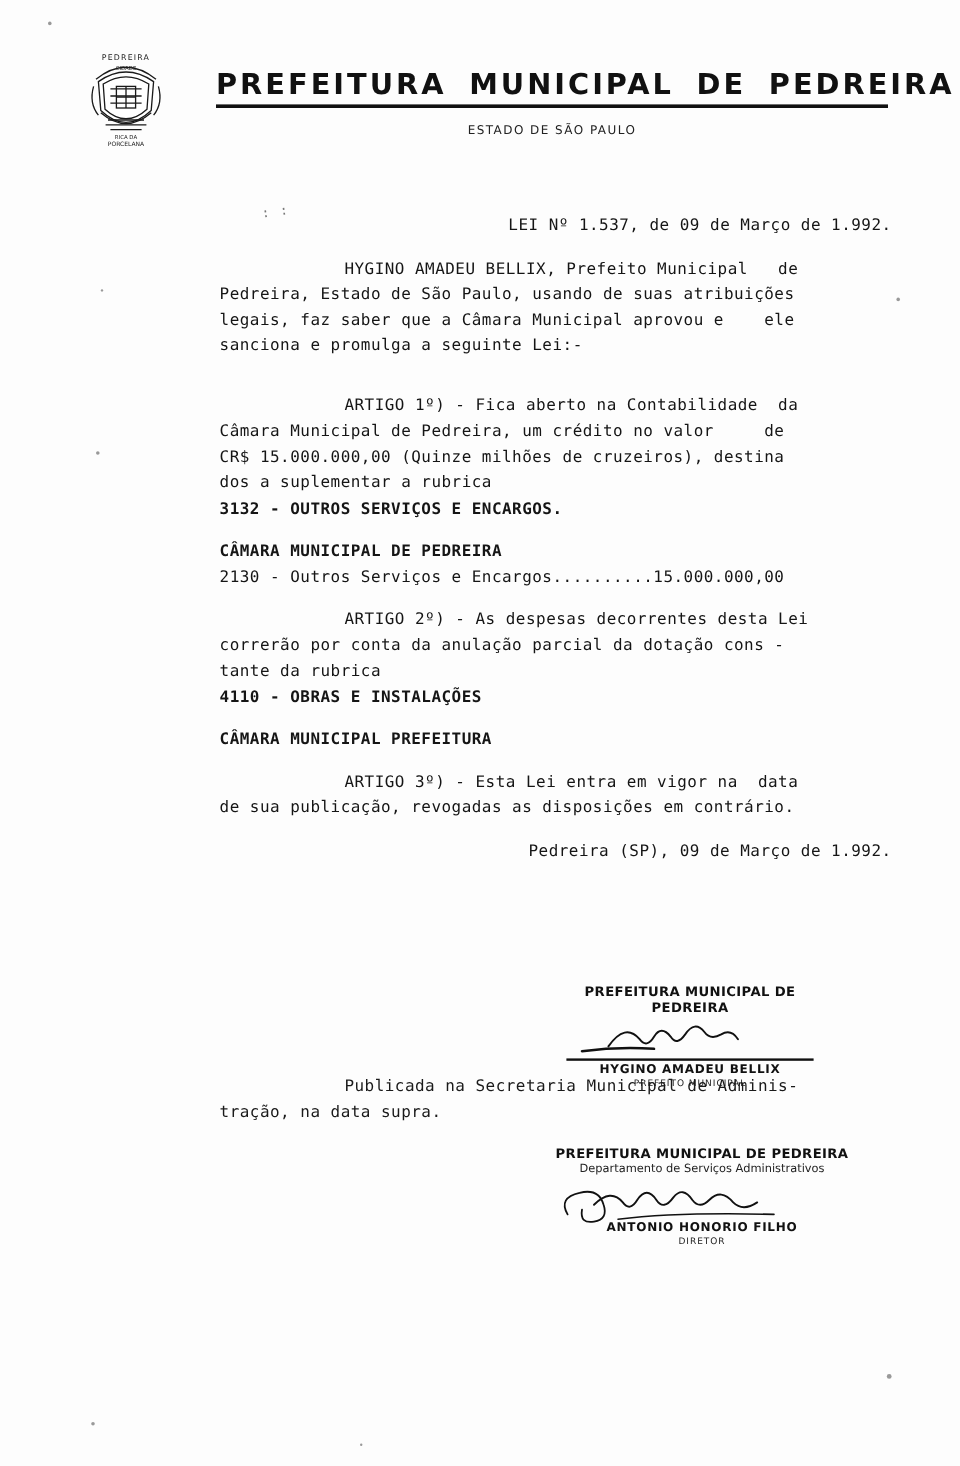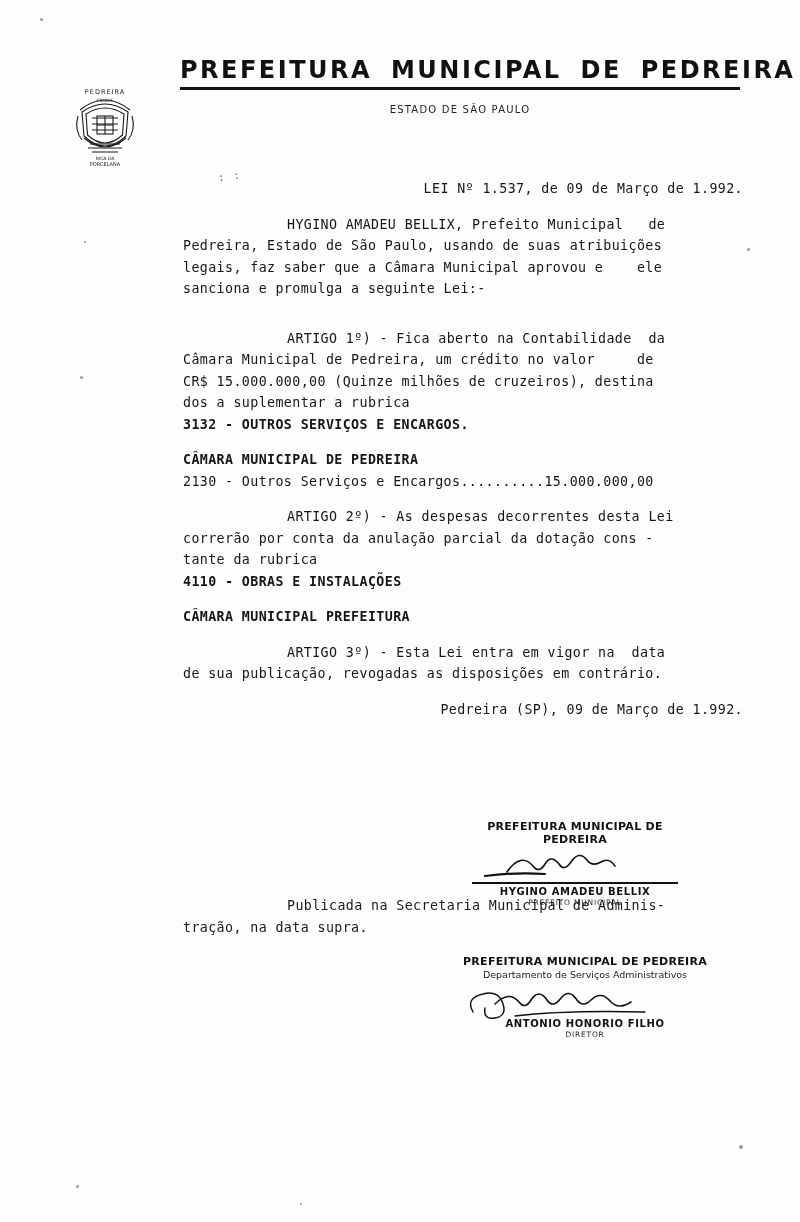--- a/index.html
+++ b/index.html
@@ -27,21 +27,20 @@
     left: 60px;
     width: 690px;
     height: 110px;
   }
   .crest {
     position: absolute;
     left: 12px;
     top: 0px;
     width: 66px;
     height: 92px;
-    margin-top: 44px;
   }
   .crest svg { display: block; }
   .title-block {
     position: absolute;
     left: 120px;
     top: 18px;
     width: 560px;
     text-align: center;
   }
   .main-title {

